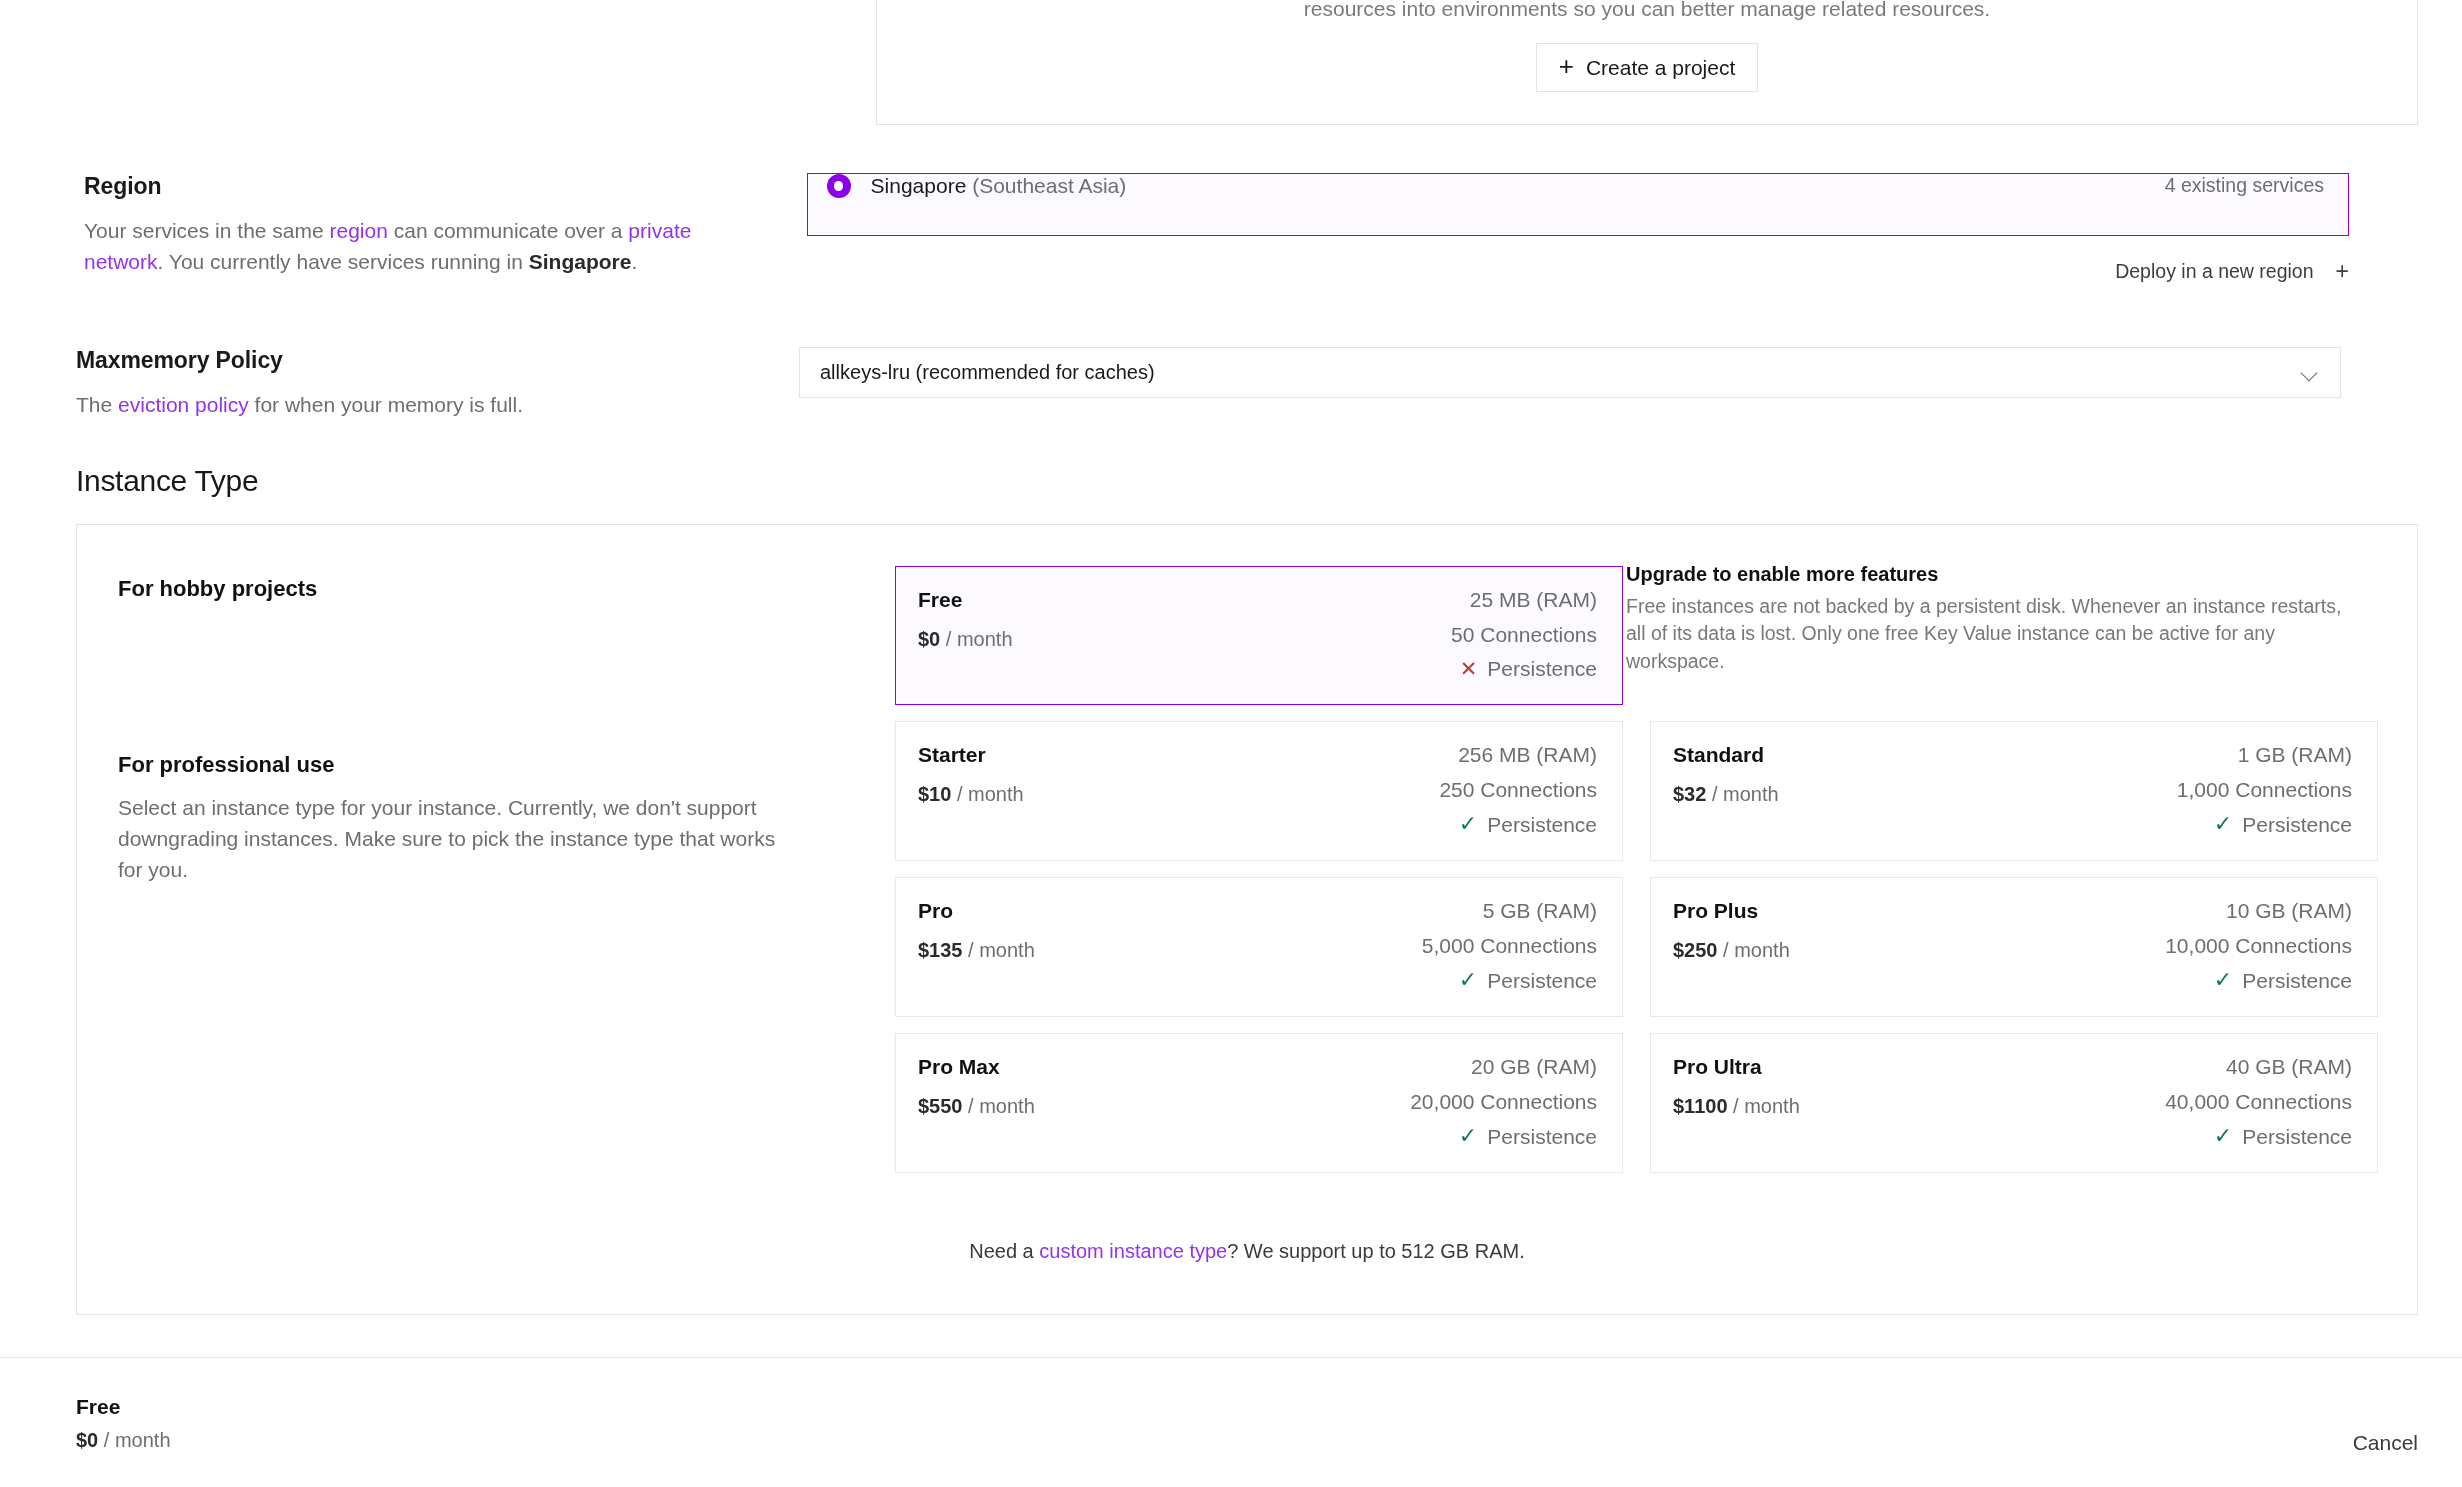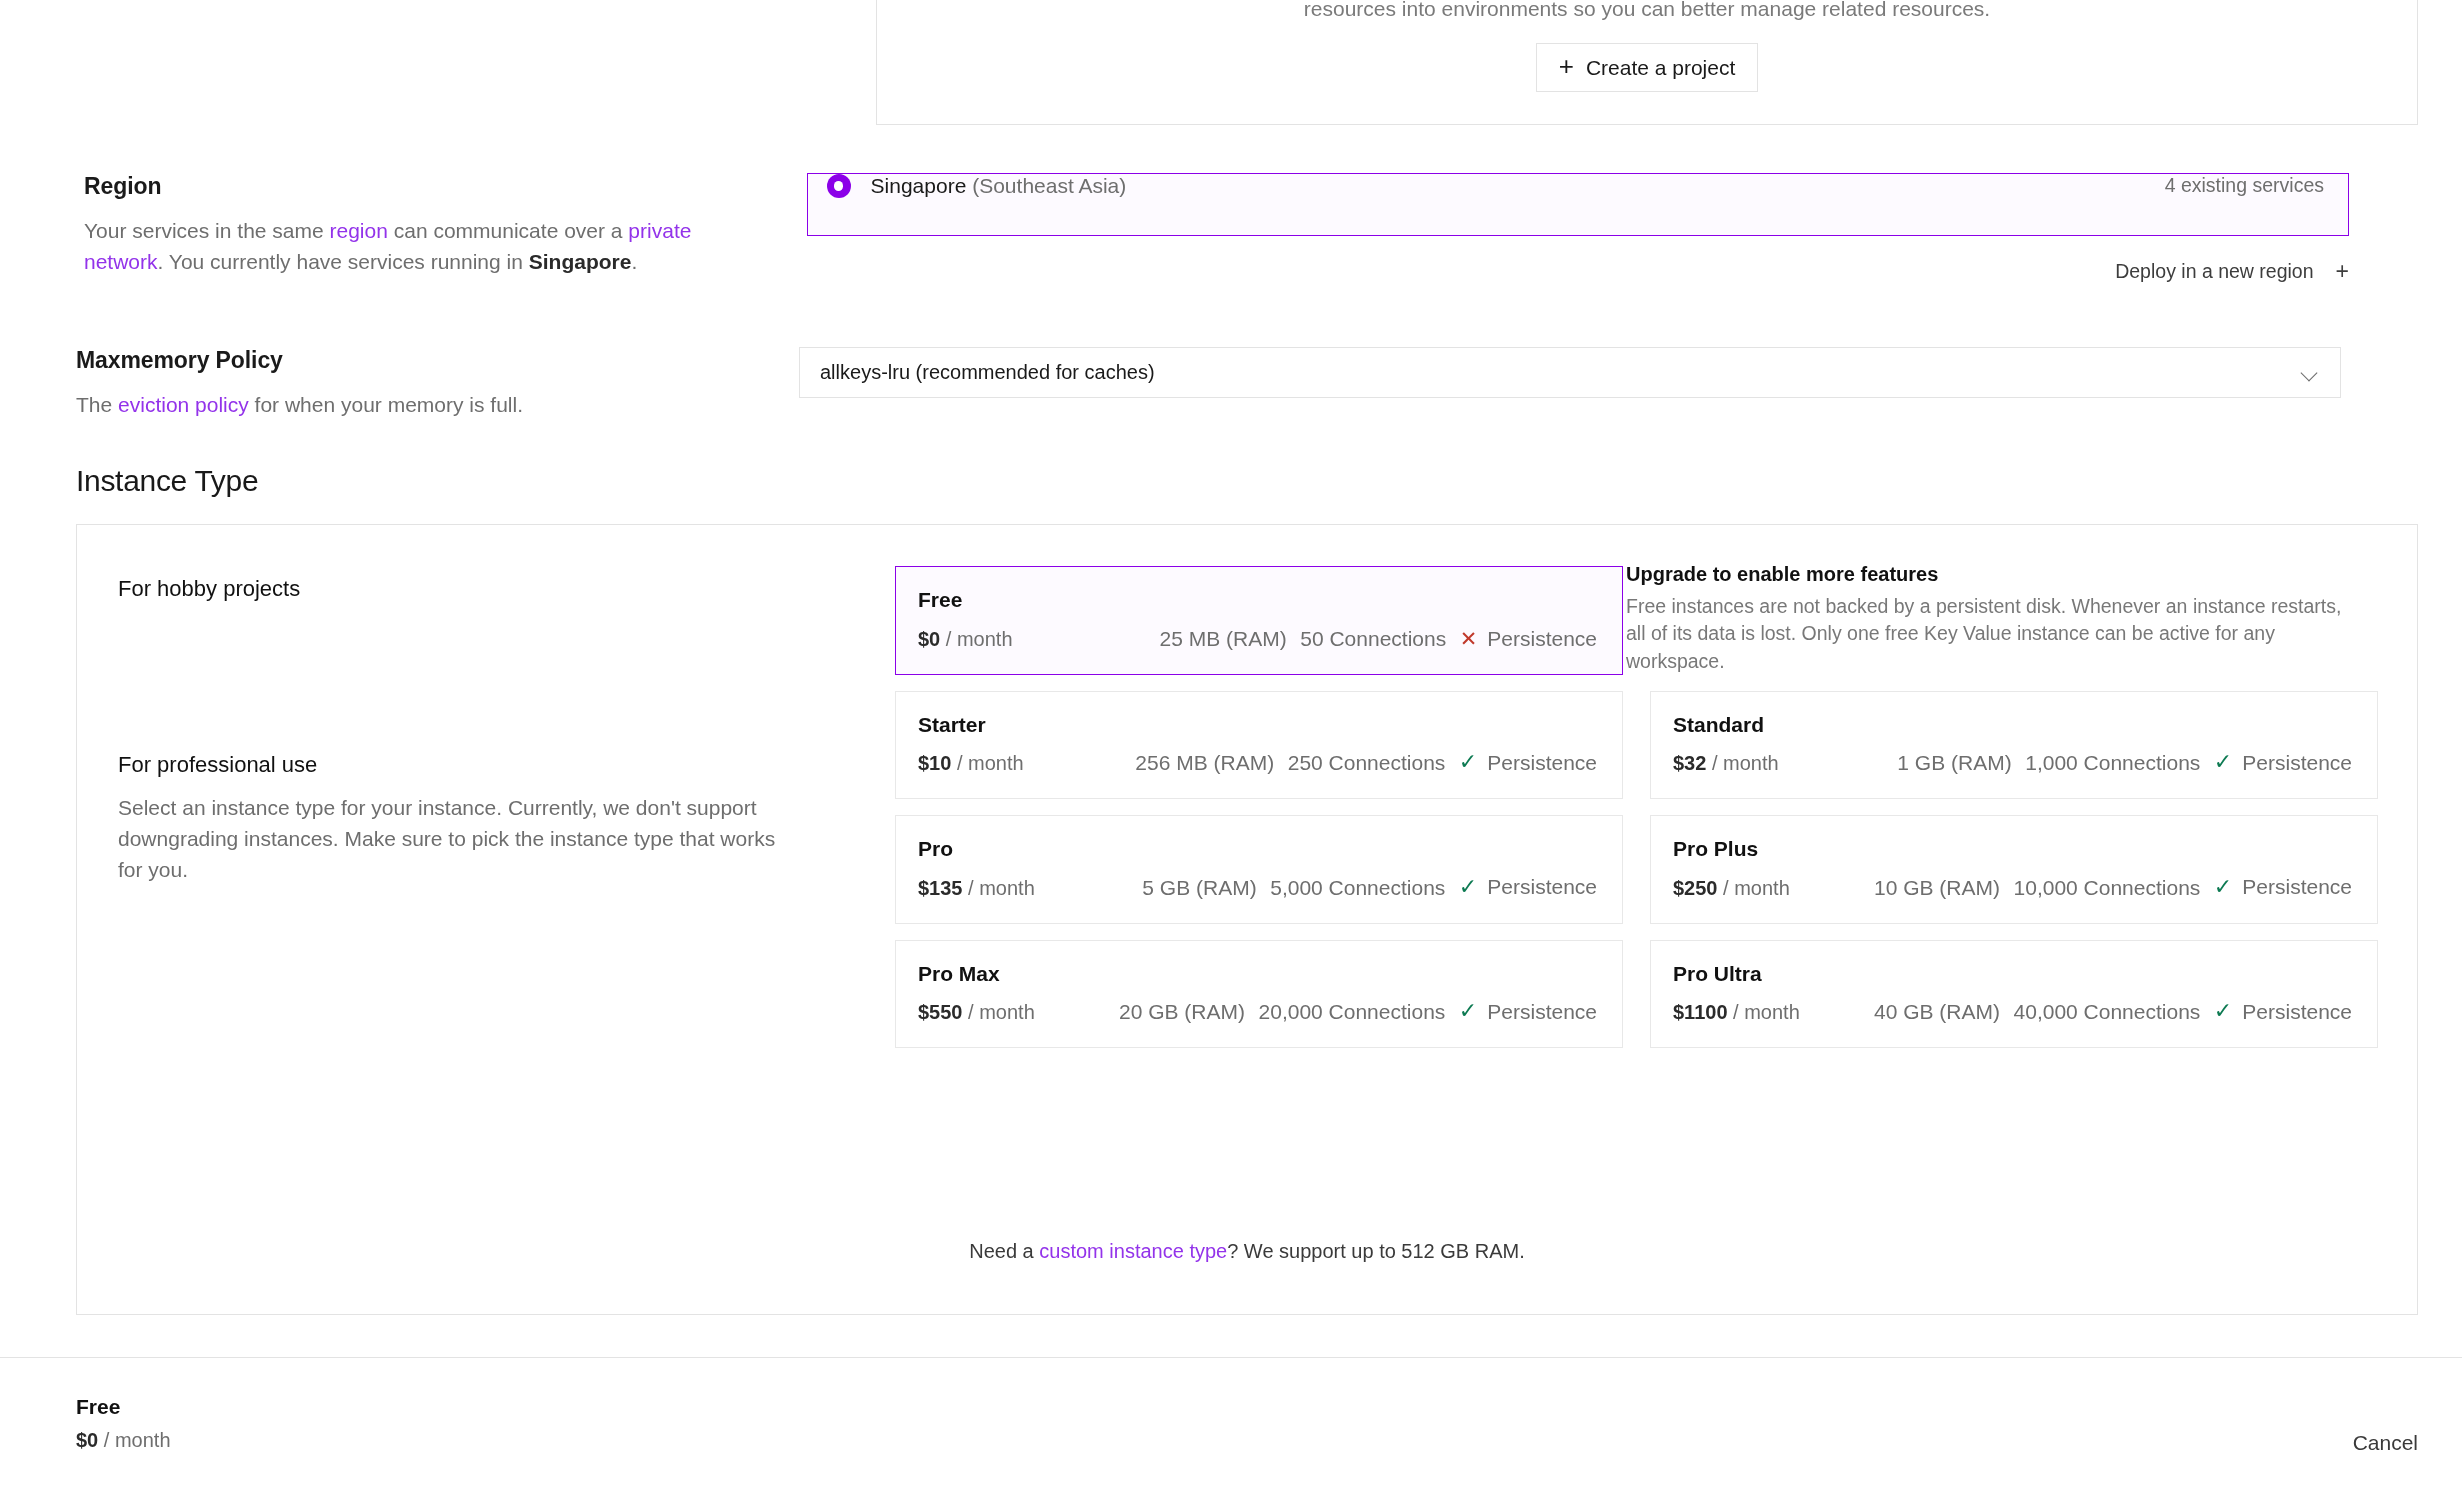--- a/index.html
+++ b/index.html
@@ -133,21 +133,21 @@
     position:absolute;left:76px;top:524px;
     width:2342px;height:791px;
     border:0.8px solid var(--border);
     background:#fff;
   }
   .it-inner{position:relative;width:100%;height:100%;}
 
   .it-left{
     position:absolute;left:41px;top:51px;width:727px;
   }
-  .grp-title{font-size:22px;font-weight:400;color:#111;margin:0;}
+  .grp-title{font-size:22px;font-weight:700;color:#111;margin:0;}
   .grp-desc{font-size:21px;line-height:1.48;color:#6e6e6e;margin:13.5px 0 0 0;max-width:677px;}
   .it-left-pro{position:absolute;left:41px;top:227px;width:727px;}
 
   .plans{
     position:absolute;left:818px;top:41px;
     width:1485px;
     display:flex;flex-direction:column;gap:0;
   }
   .plan-row{display:flex;gap:27px;}
   .plan-row + .plan-row{margin-top:16px;}
@@ -158,21 +158,21 @@
     padding:22px 25px 25px 22px;
     display:flex;justify-content:space-between;
     min-height:100px;
     cursor:pointer;
   }
   .card.selected{
     border:1.7px solid var(--purple-strong);
     background:var(--purple-bg);
   }
   .card-l{display:flex;flex-direction:column;gap:18.6px;}
-  .card-r{display:flex;flex-direction:row;gap:13.5px;align-items:flex-end;}
+  .card-r{display:flex;flex-direction:column;gap:13.5px;align-items:flex-end;}
   .p-name{font-size:21px;font-weight:700;color:#111;line-height:1;}
   .p-price{font-size:20px;color:#6e6e6e;line-height:1;}
   .p-price b{color:#2b2b2b;font-weight:700;}
   .p-ram{font-size:21px;color:#6e6e6e;line-height:1;}
   .p-conn{font-size:21px;color:#6e6e6e;line-height:1;}
   .p-pers{font-size:21px;color:#6e6e6e;line-height:1;display:flex;align-items:center;gap:10px;}
   .tick{color:var(--green);font-size:22px;line-height:1;display:inline-block;}
   .cross{color:var(--red);font-size:21px;line-height:1;display:inline-block;}
 
   .upgrade{

